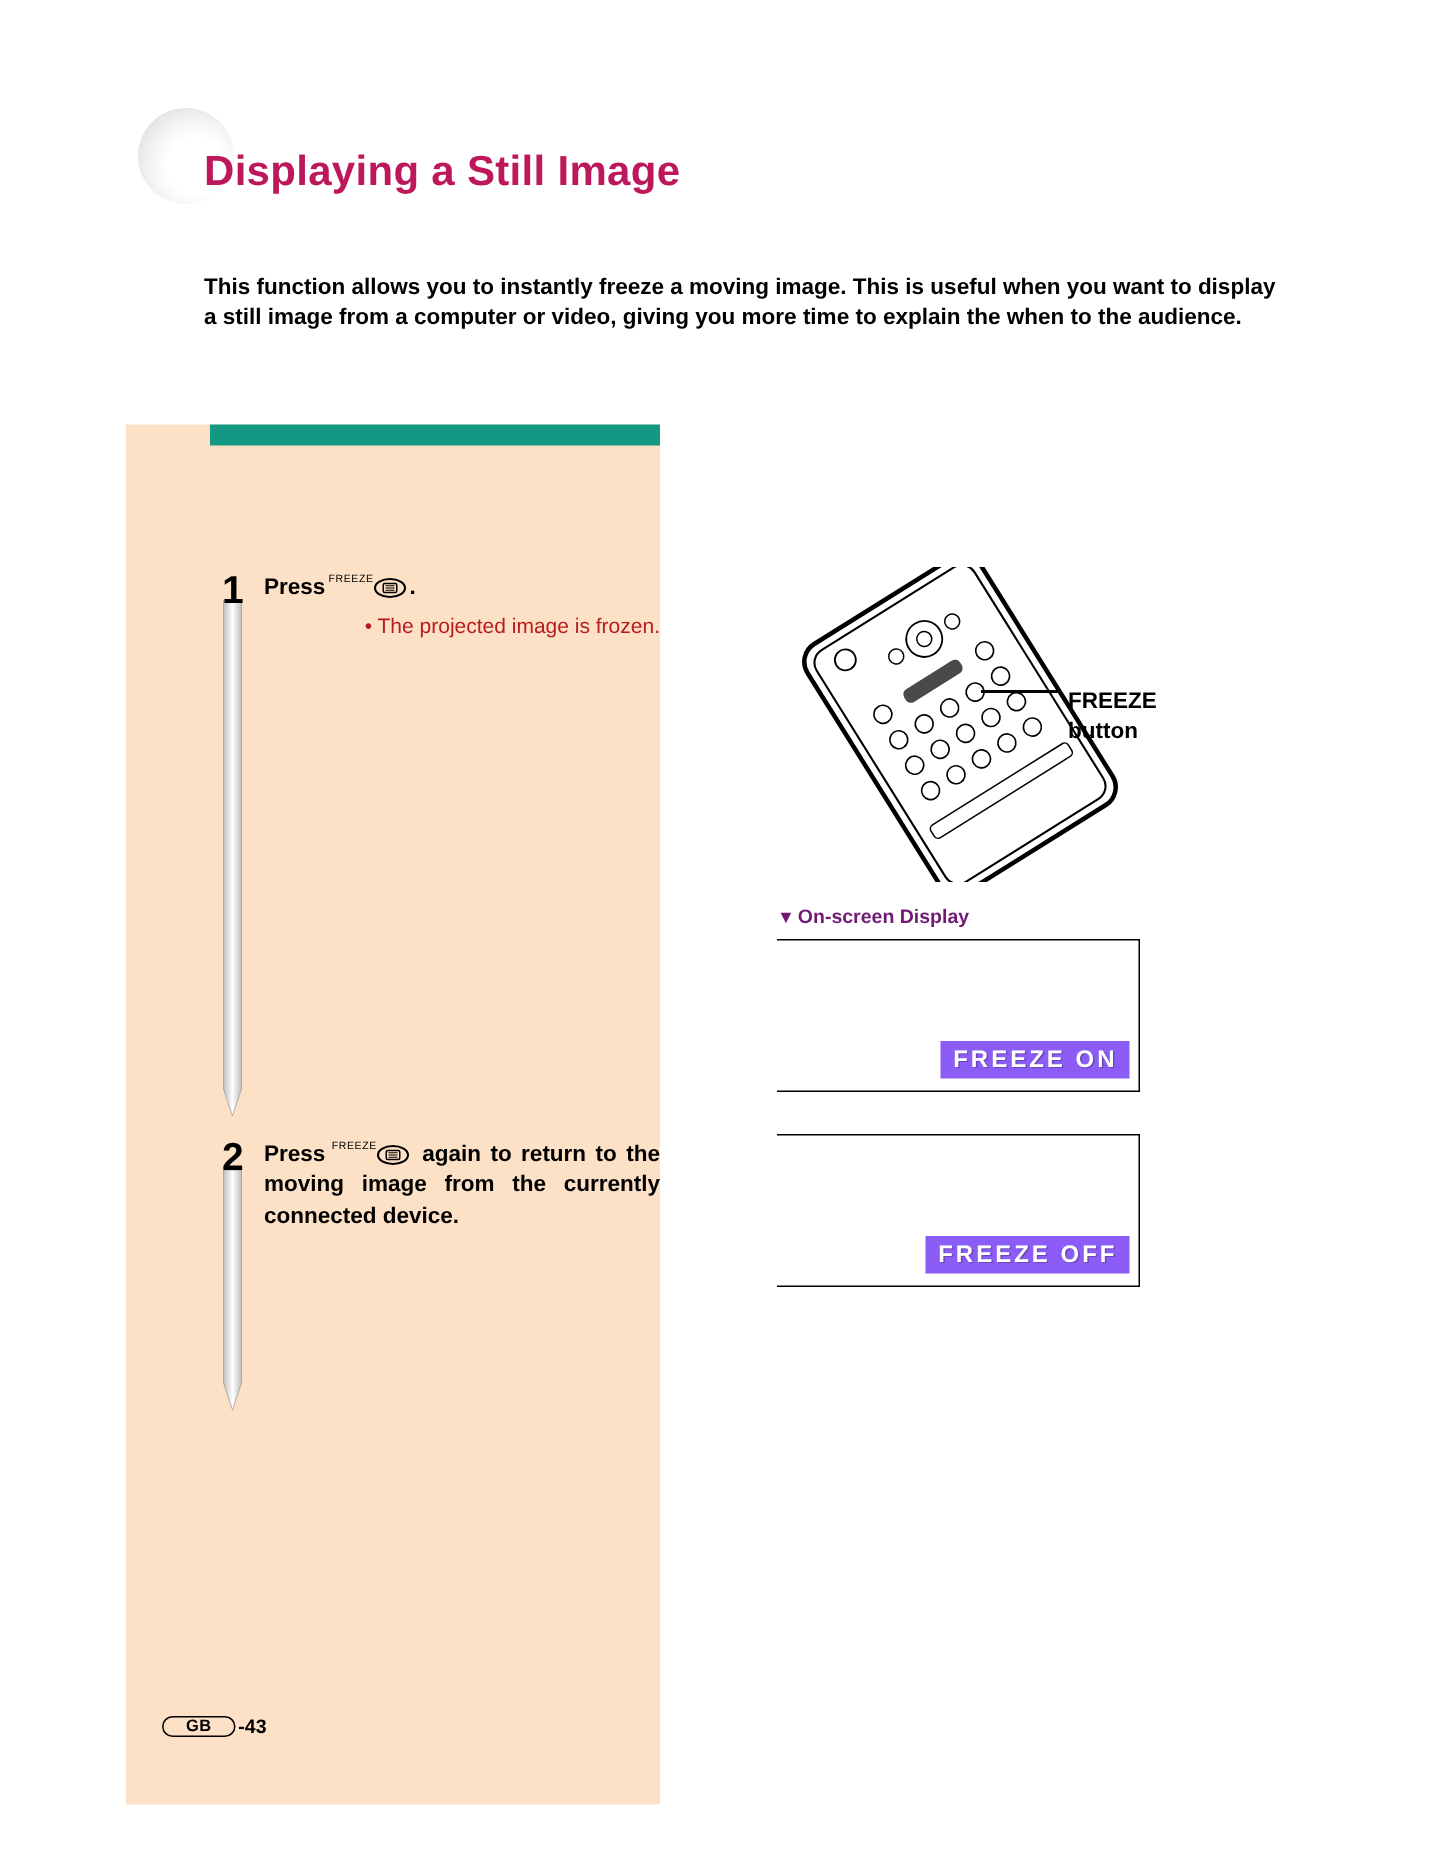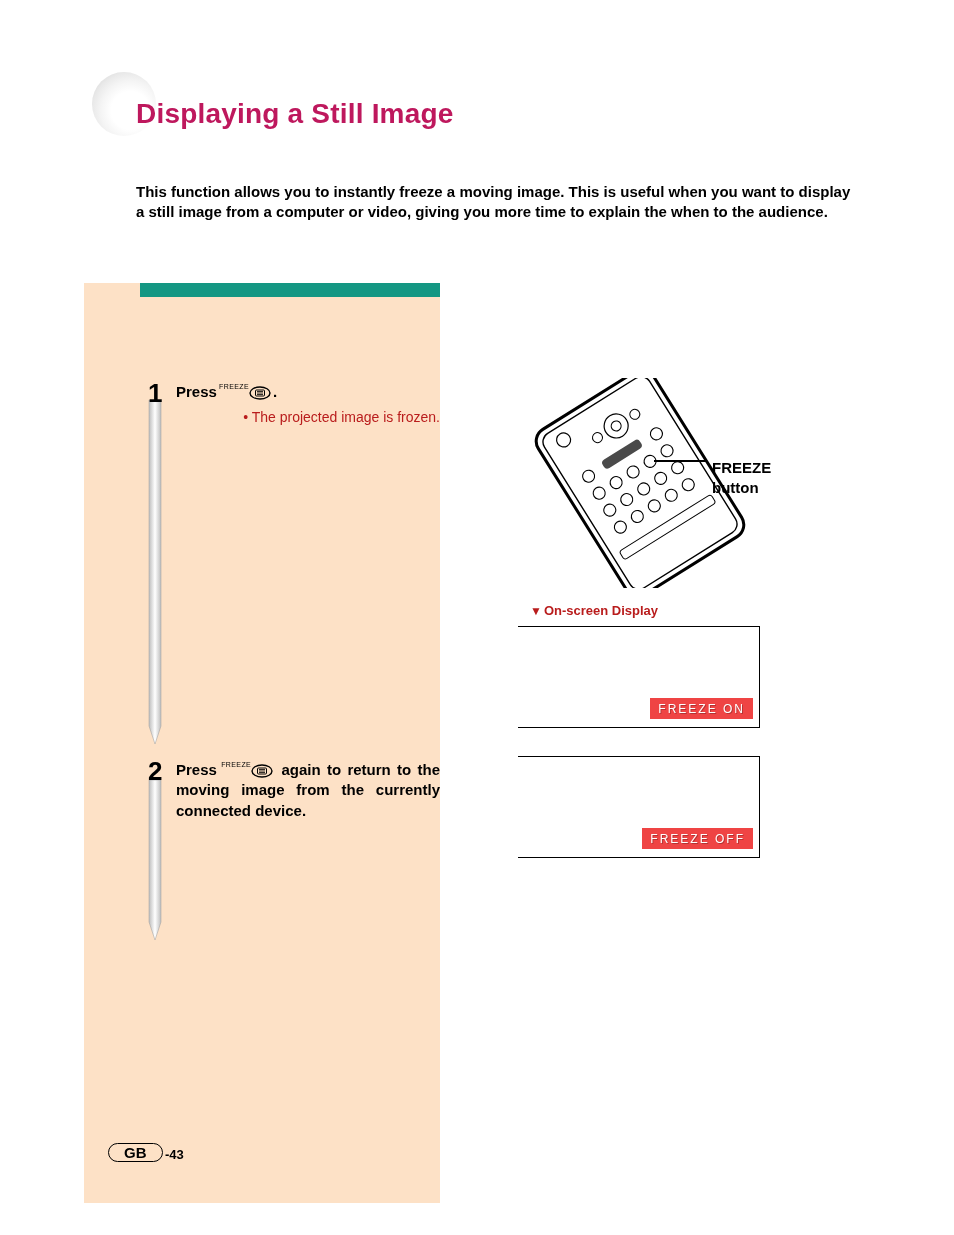--- a/index.html
+++ b/index.html
@@ -137,22 +137,21 @@
     font-weight: 700;
     line-height: 1.3;
     color: #000;
   }
 
   .osd-heading {
     position: absolute;
     left: 518px; top: 603px;
     font-size: 13px;
     font-weight: 700;
-    color: #b91c1c;
-    margin-left: 12px;
+    color: #701a75;
   }
   .osd-heading .tri {
     display: inline-block;
     font-size: 12px;
     margin-right: 2px;
   }
 
   .osd-box {
     position: absolute;
     left: 518px;
@@ -161,41 +160,41 @@
     border-top: 1px solid #000;
     border-right: 1px solid #000;
     border-bottom: 1px solid #000;
   }
   .osd-1 { top: 626px; }
   .osd-2 { top: 756px; }
 
   .freeze-tag {
     position: absolute;
     right: 6px; bottom: 8px;
-    background: #ef4444;
+    background: #8b5cf6;
     color: #fff;
-    font-size: 12px;
-    font-weight: 400;
+    font-size: 16px;
+    font-weight: 700;
     letter-spacing: 2px;
     padding: 4px 8px 3px 8px;
     text-shadow: 1px 1px 0 rgba(0,0,0,0.25);
   }
 
   .page-num {
     position: absolute;
     left: 108px; top: 1143px;
     font-size: 13px;
     font-weight: 700;
     color: #000;
   }
   .gb-badge {
     display: inline-block;
     border: 1.2px solid #000;
     border-radius: 10px;
-    font-size: 15px;
+    font-size: 11px;
     font-weight: 700;
     padding: 0 15px;
     vertical-align: 1px;
     margin-right: 2px;
     letter-spacing: 0.2px;
   }
 </style>
 </head>
 <body>
 

